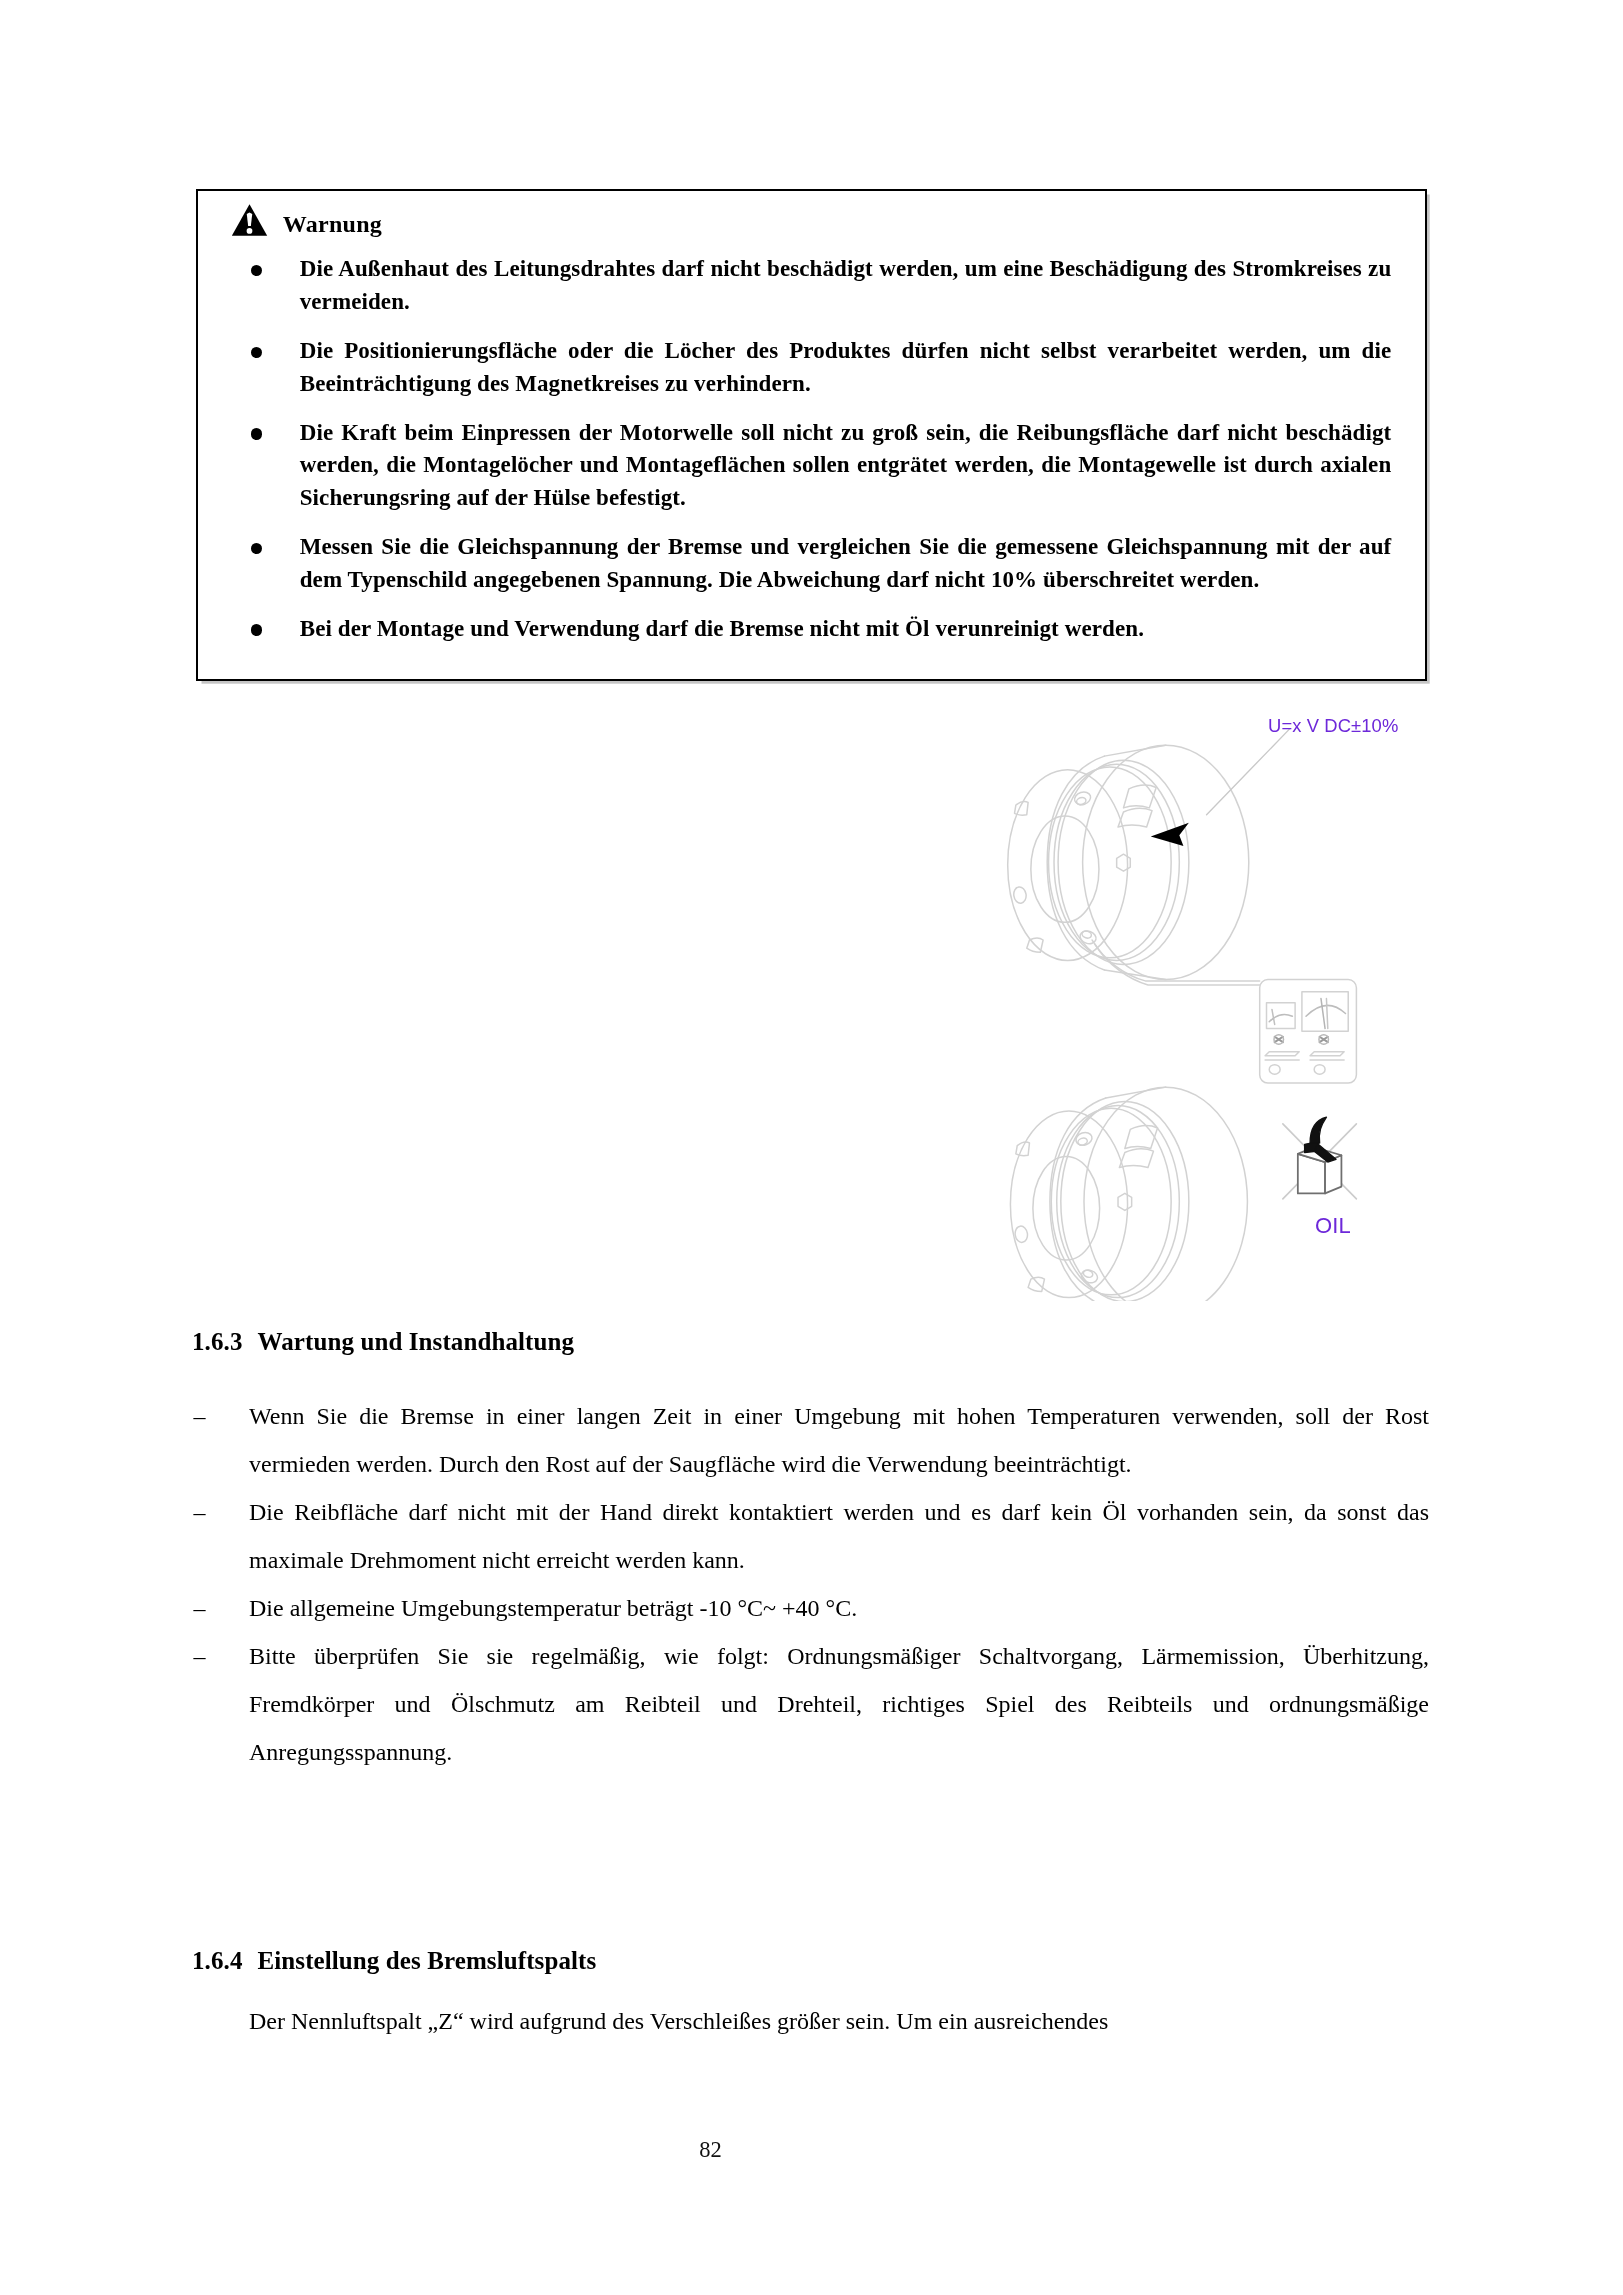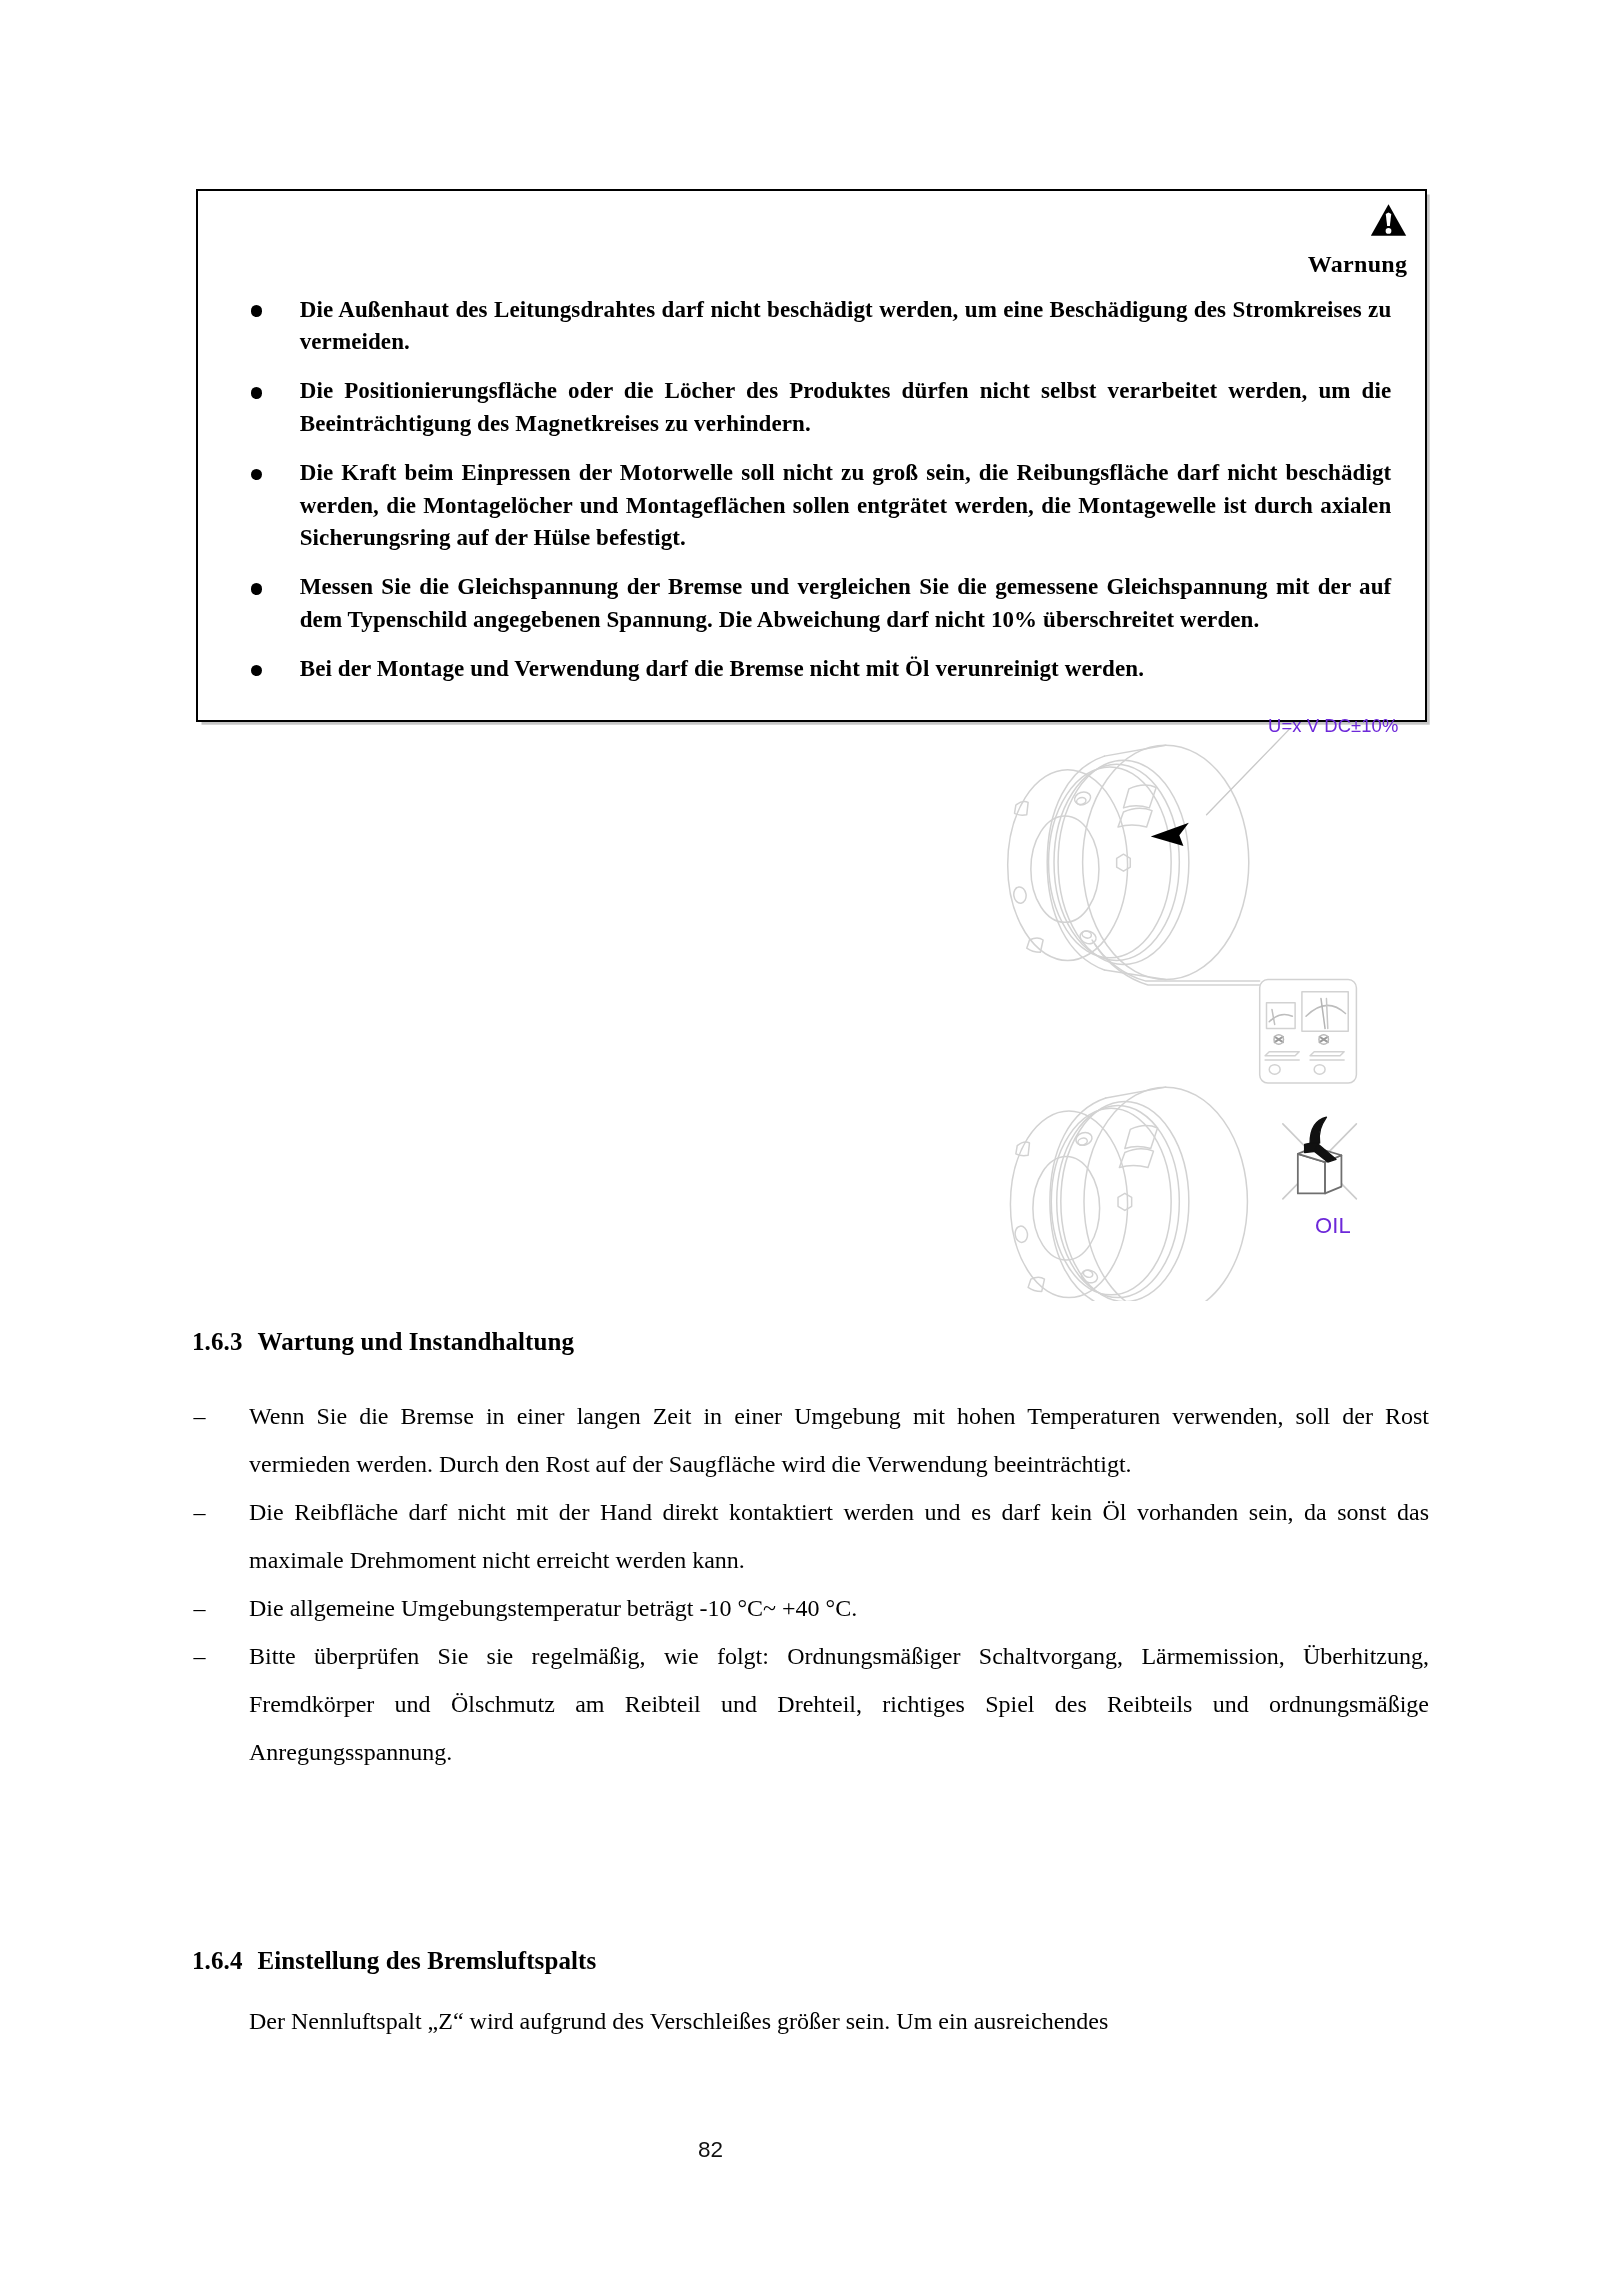--- a/index.html
+++ b/index.html
@@ -27,21 +27,20 @@
     background: #ffffff;
     box-shadow: 4.1px 4.1px 0 -1.4px rgba(150,150,150,0.55);
     padding: 12.3px 17.7px 17.7px 17.7px;
   }
   .warning-head {
     display: flex;
     align-items: flex-end;
     gap: 15px;
     padding-left: 15px;
     margin-bottom: 4.1px;
-    flex-direction: column;
   }
   .warn-triangle {
     width: 37px;
     height: 34px;
     flex: none;
     display: block;
   }
   .warning-title {
     font-size: 24px;
     font-weight: bold;
@@ -150,21 +149,21 @@
     text-justify: inter-word;
     text-indent: 57px;
   }
 
   .page-number {
     position: absolute;
     left: 0;
     top: 2137px;
     width: 1421px;
     text-align: center;
-    font-family: Liberation Sans, sans-serif;
+    font-family: Liberation Serif, serif;
     font-size: 22.5px;
     color: #111;
   }
 </style>
 </head>
 <body>
 
 <div class="warning-box">
   <div class="warning-head">
     <svg class="warn-triangle" viewBox="0 0 54 50">

